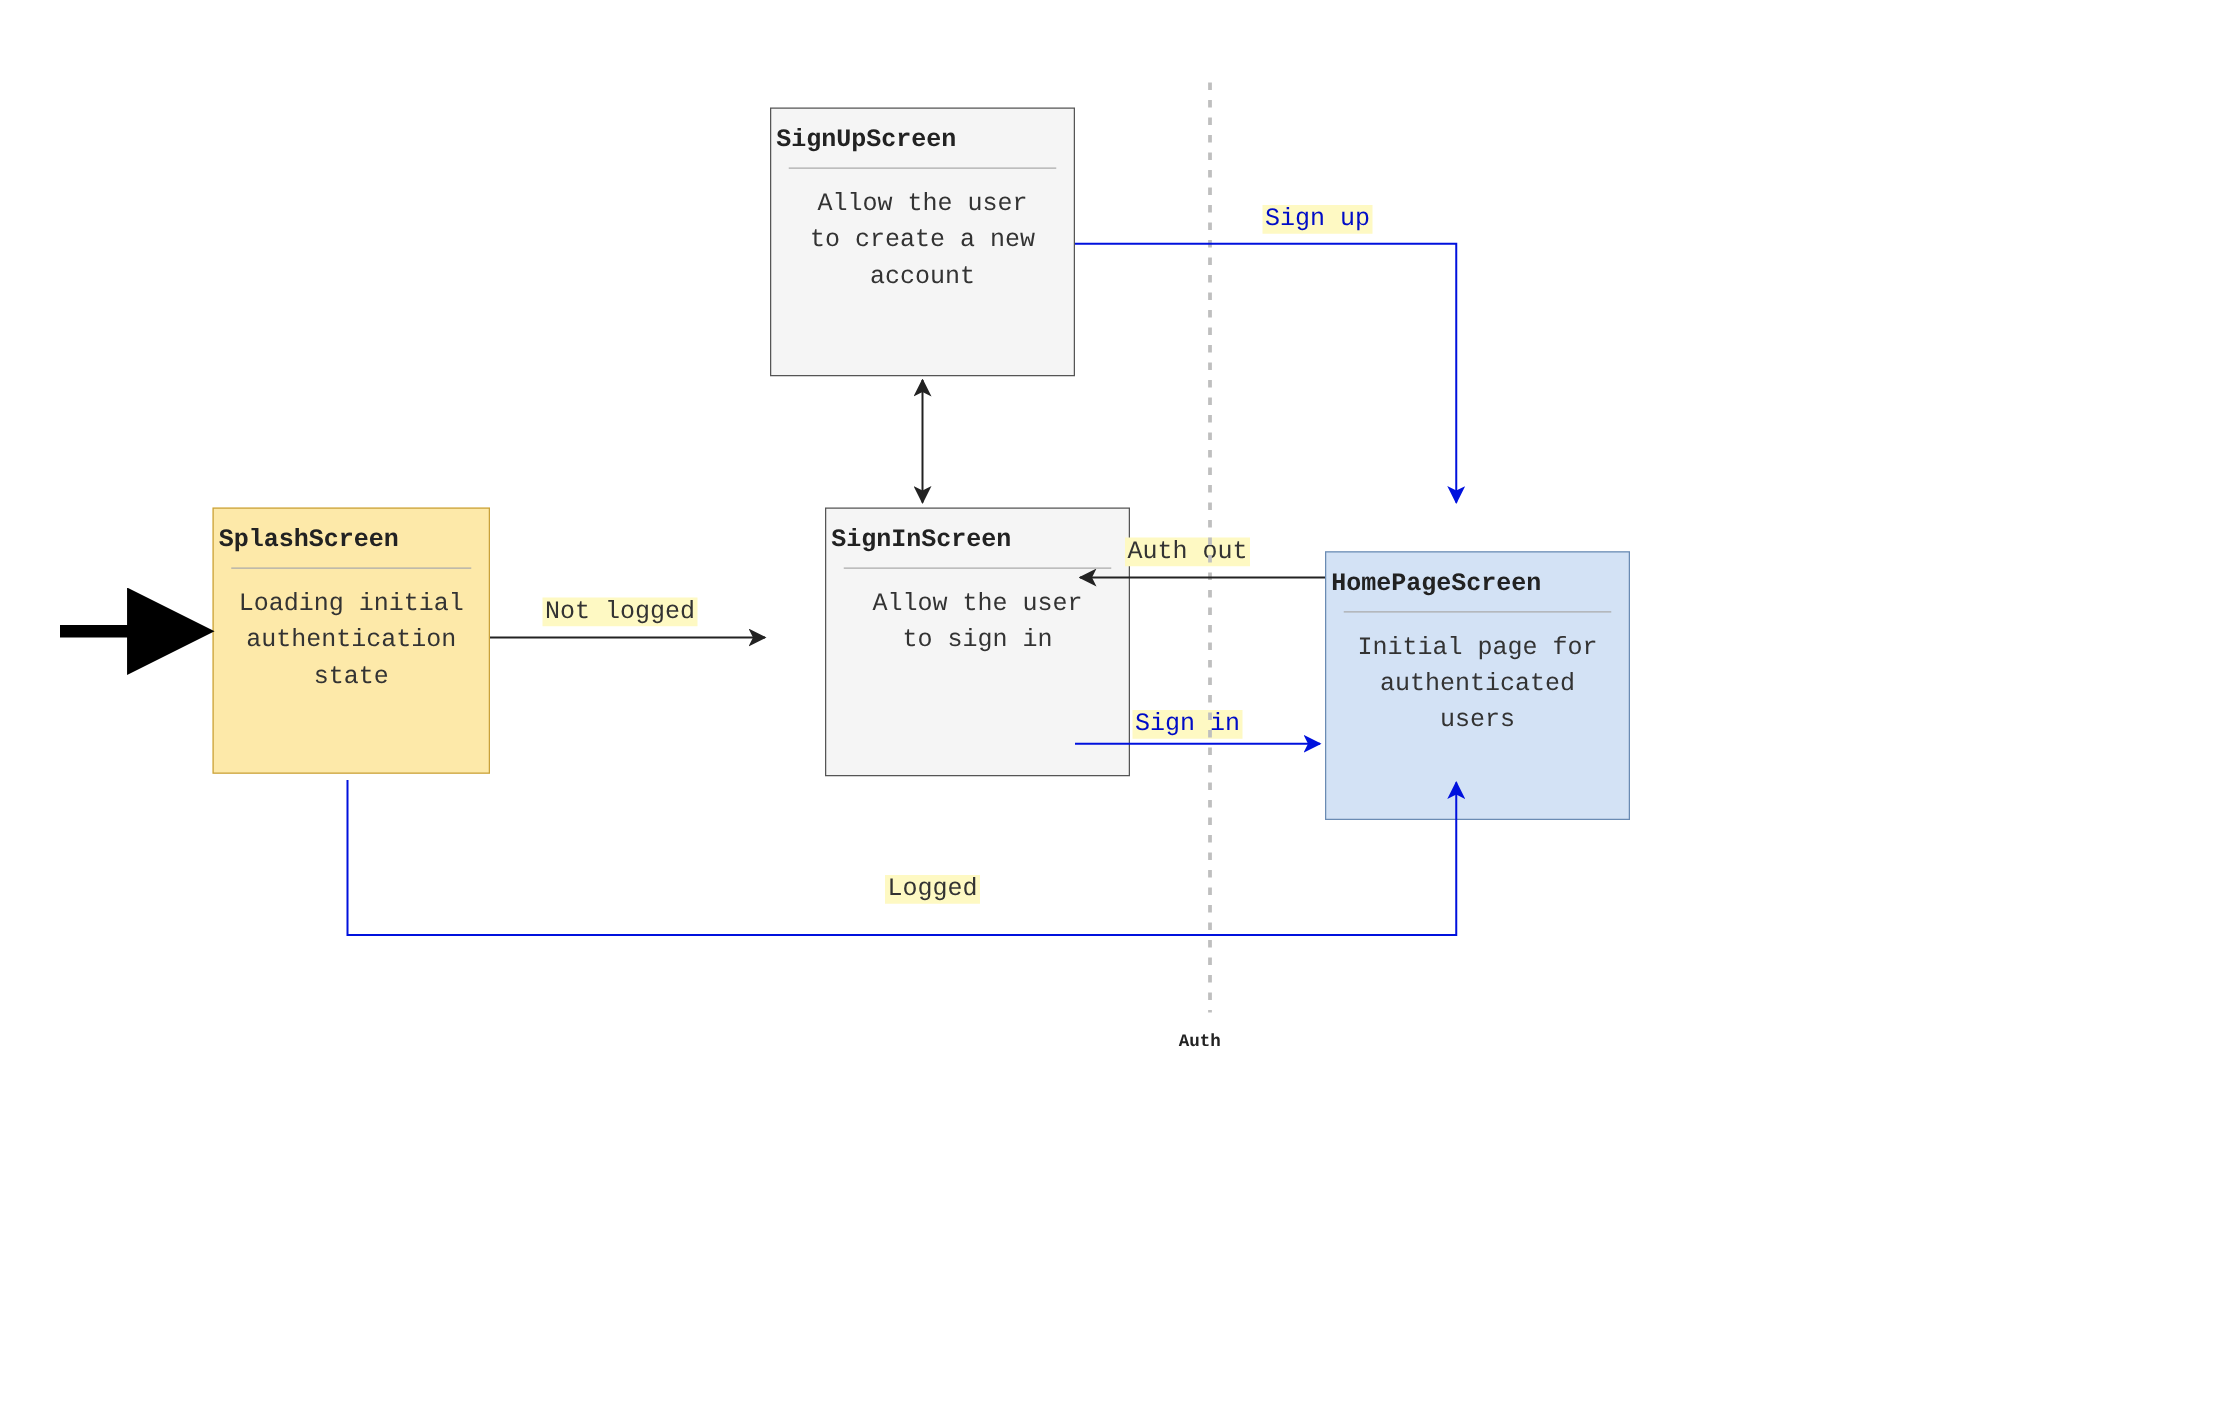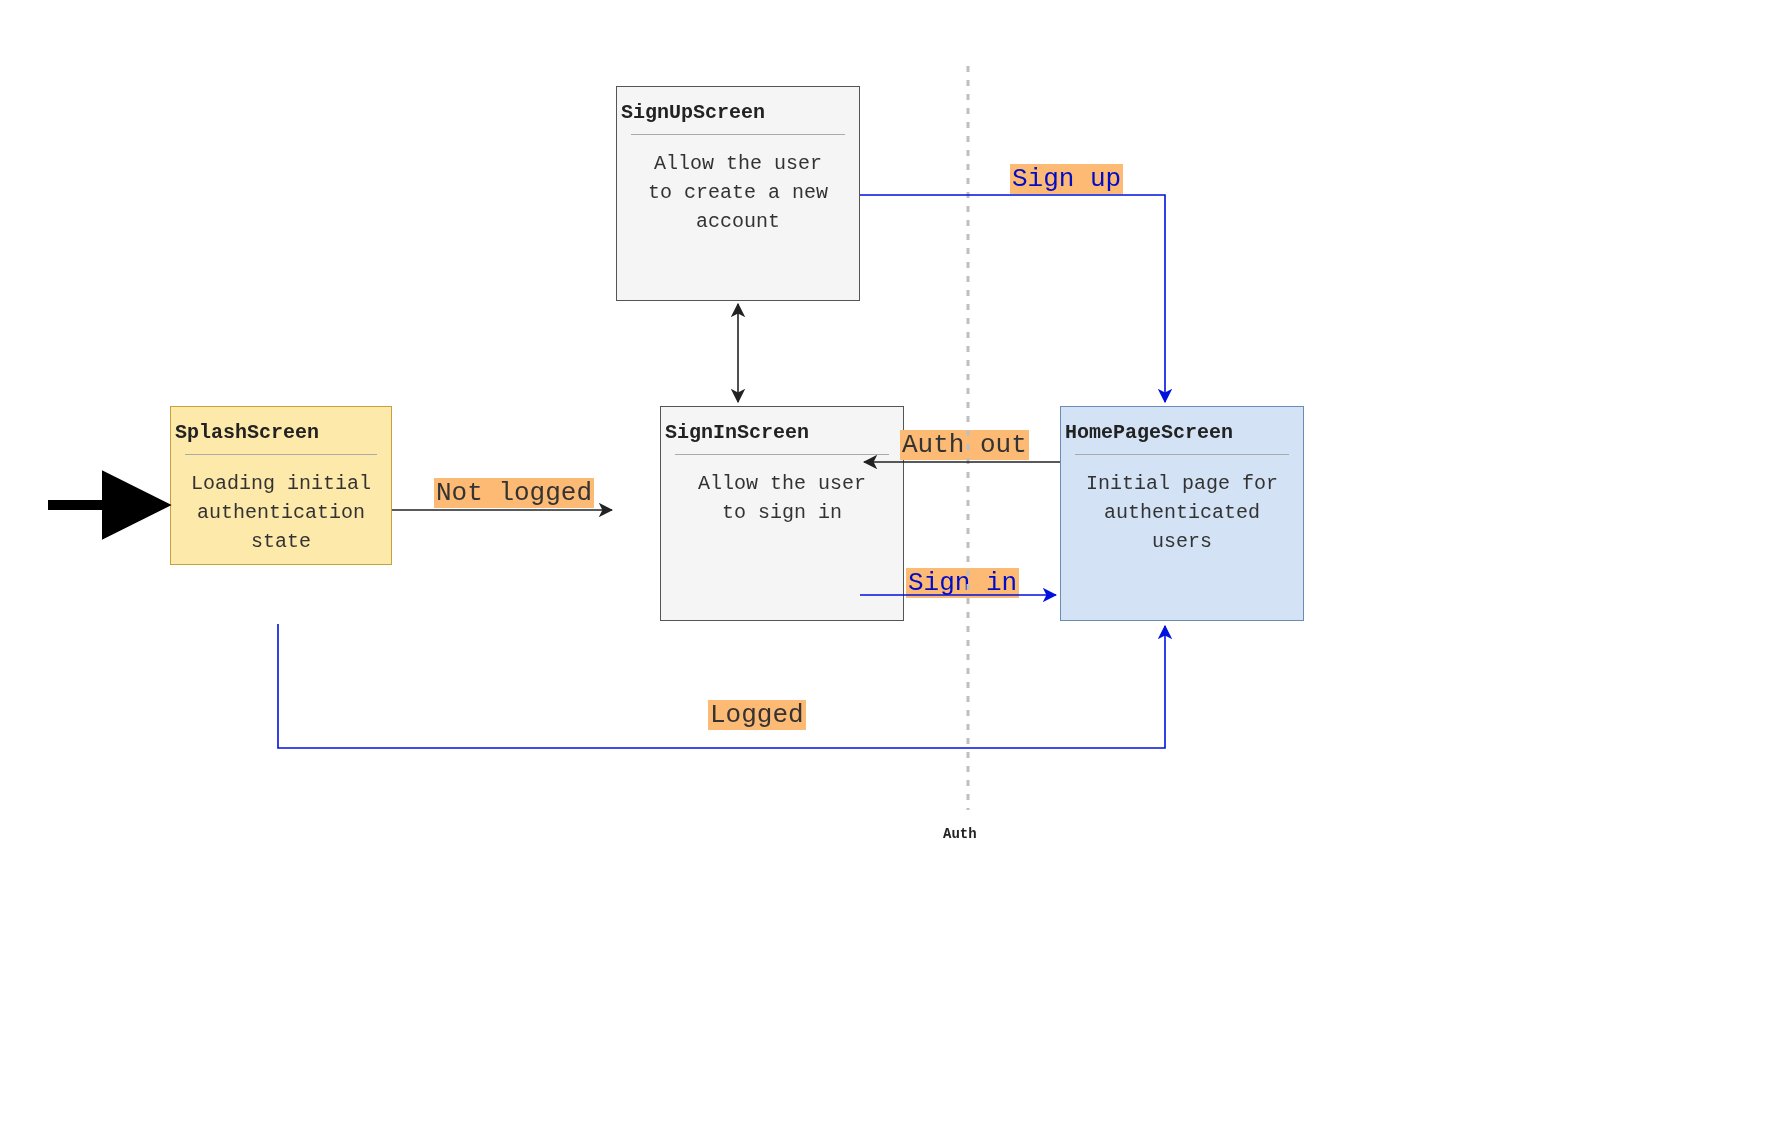--- a/index.html
+++ b/index.html
@@ -28,20 +28,21 @@
     background: #f5f5f5;
     pointer-events: auto;
   }
   .node.yellow {
     background: #fde9a9;
     border-color: #c9a13b;
   }
   .node.blue {
     background: #d3e2f5;
     border-color: #6a8bb3;
+    margin-top: 35px;
   }
   .node .title {
     font-weight: bold;
     font-size: 20px;
     padding: 14px 4px 10px 4px;
     color: #222;
   }
   .node .title-sep {
     height: 1px;
     background: #aaa;
@@ -50,41 +51,41 @@
   .node .desc {
     text-align: center;
     font-size: 20px;
     line-height: 1.45;
     color: #333;
     padding: 14px 18px 0 18px;
     white-space: pre-line;
   }
   .edge-label {
     position: absolute;
-    font-size: 26px;
+    font-size: 20px;
     color: #333;
-    background: #fdba74;
+    background: #fef9c3;
     padding: 0 2px;
     white-space: nowrap;
     text-align: right;
   }
   .edge-label.blue { color: #000cc7; }
   .section-label {
     position: absolute;
     font-weight: bold;
     font-size: 14px;
     color: #222;
   }
 </style>
 </head>
 <body>
 
 <div class="canvas">
 
-  <div class="node yellow" style="left:170px; top:406px; width:222px; height:159px;">
+  <div class="node yellow" style="left:170px; top:406px; width:222px; height:213px;">
     <div class="title">SplashScreen</div>
     <div class="title-sep"></div>
     <div class="desc">Loading initial
 authentication
 state</div>
   </div>
 
   <div class="node" style="left:616px; top:86px; width:244px; height:215px;">
     <div class="title">SignUpScreen</div>
     <div class="title-sep"></div>

